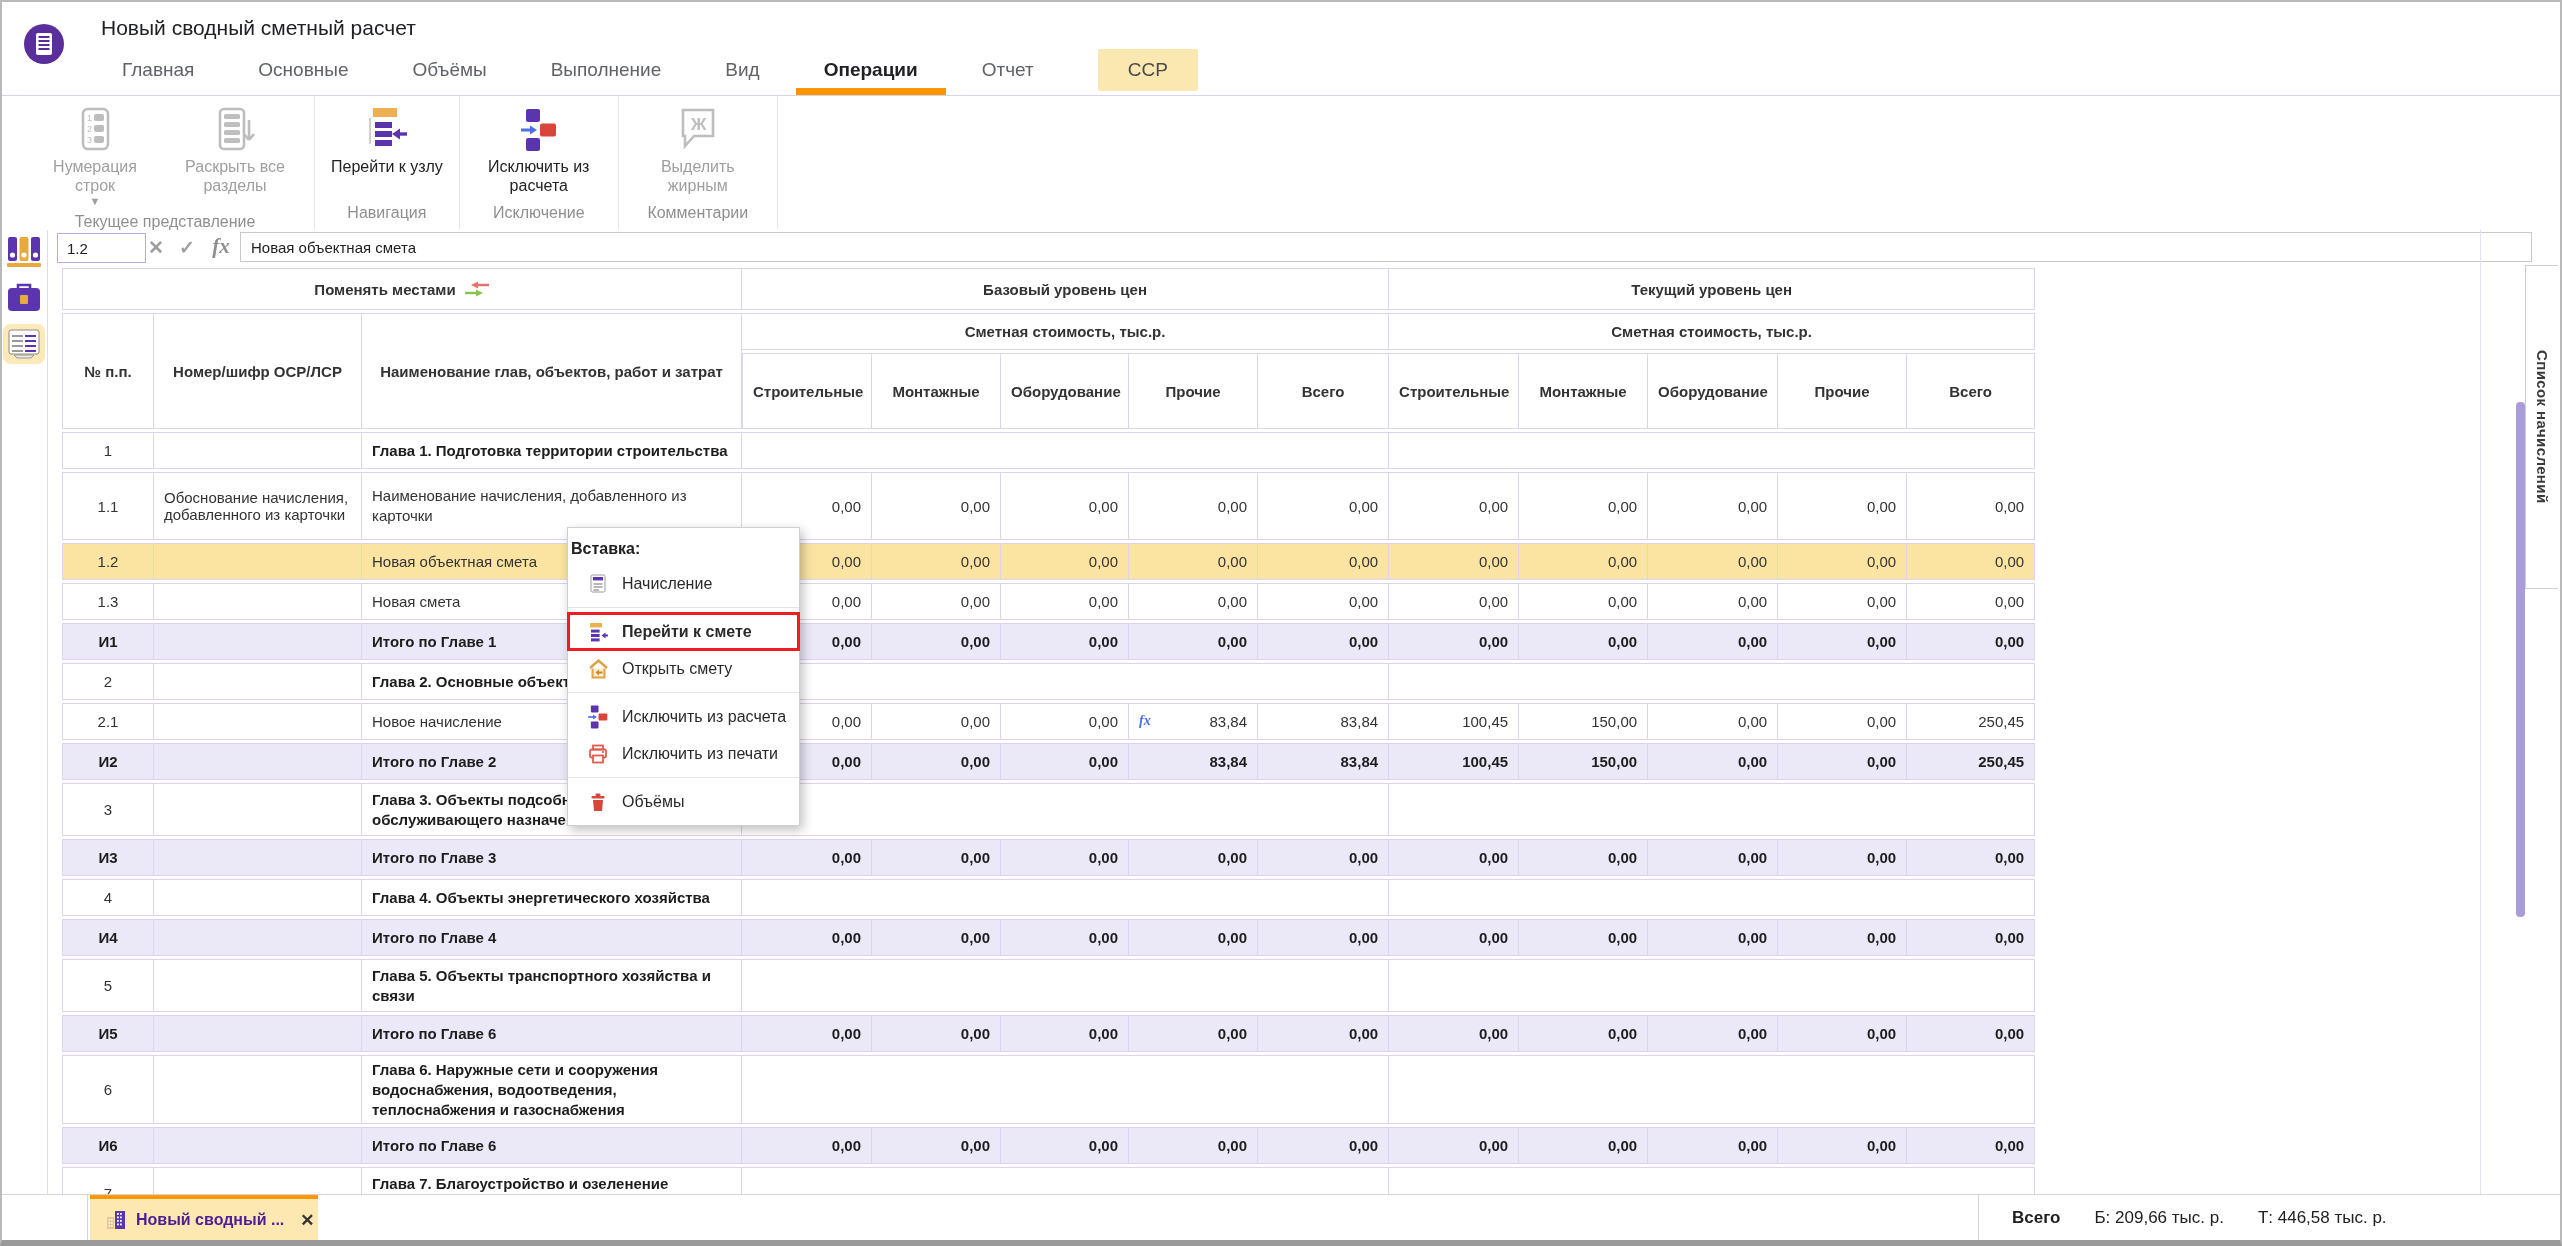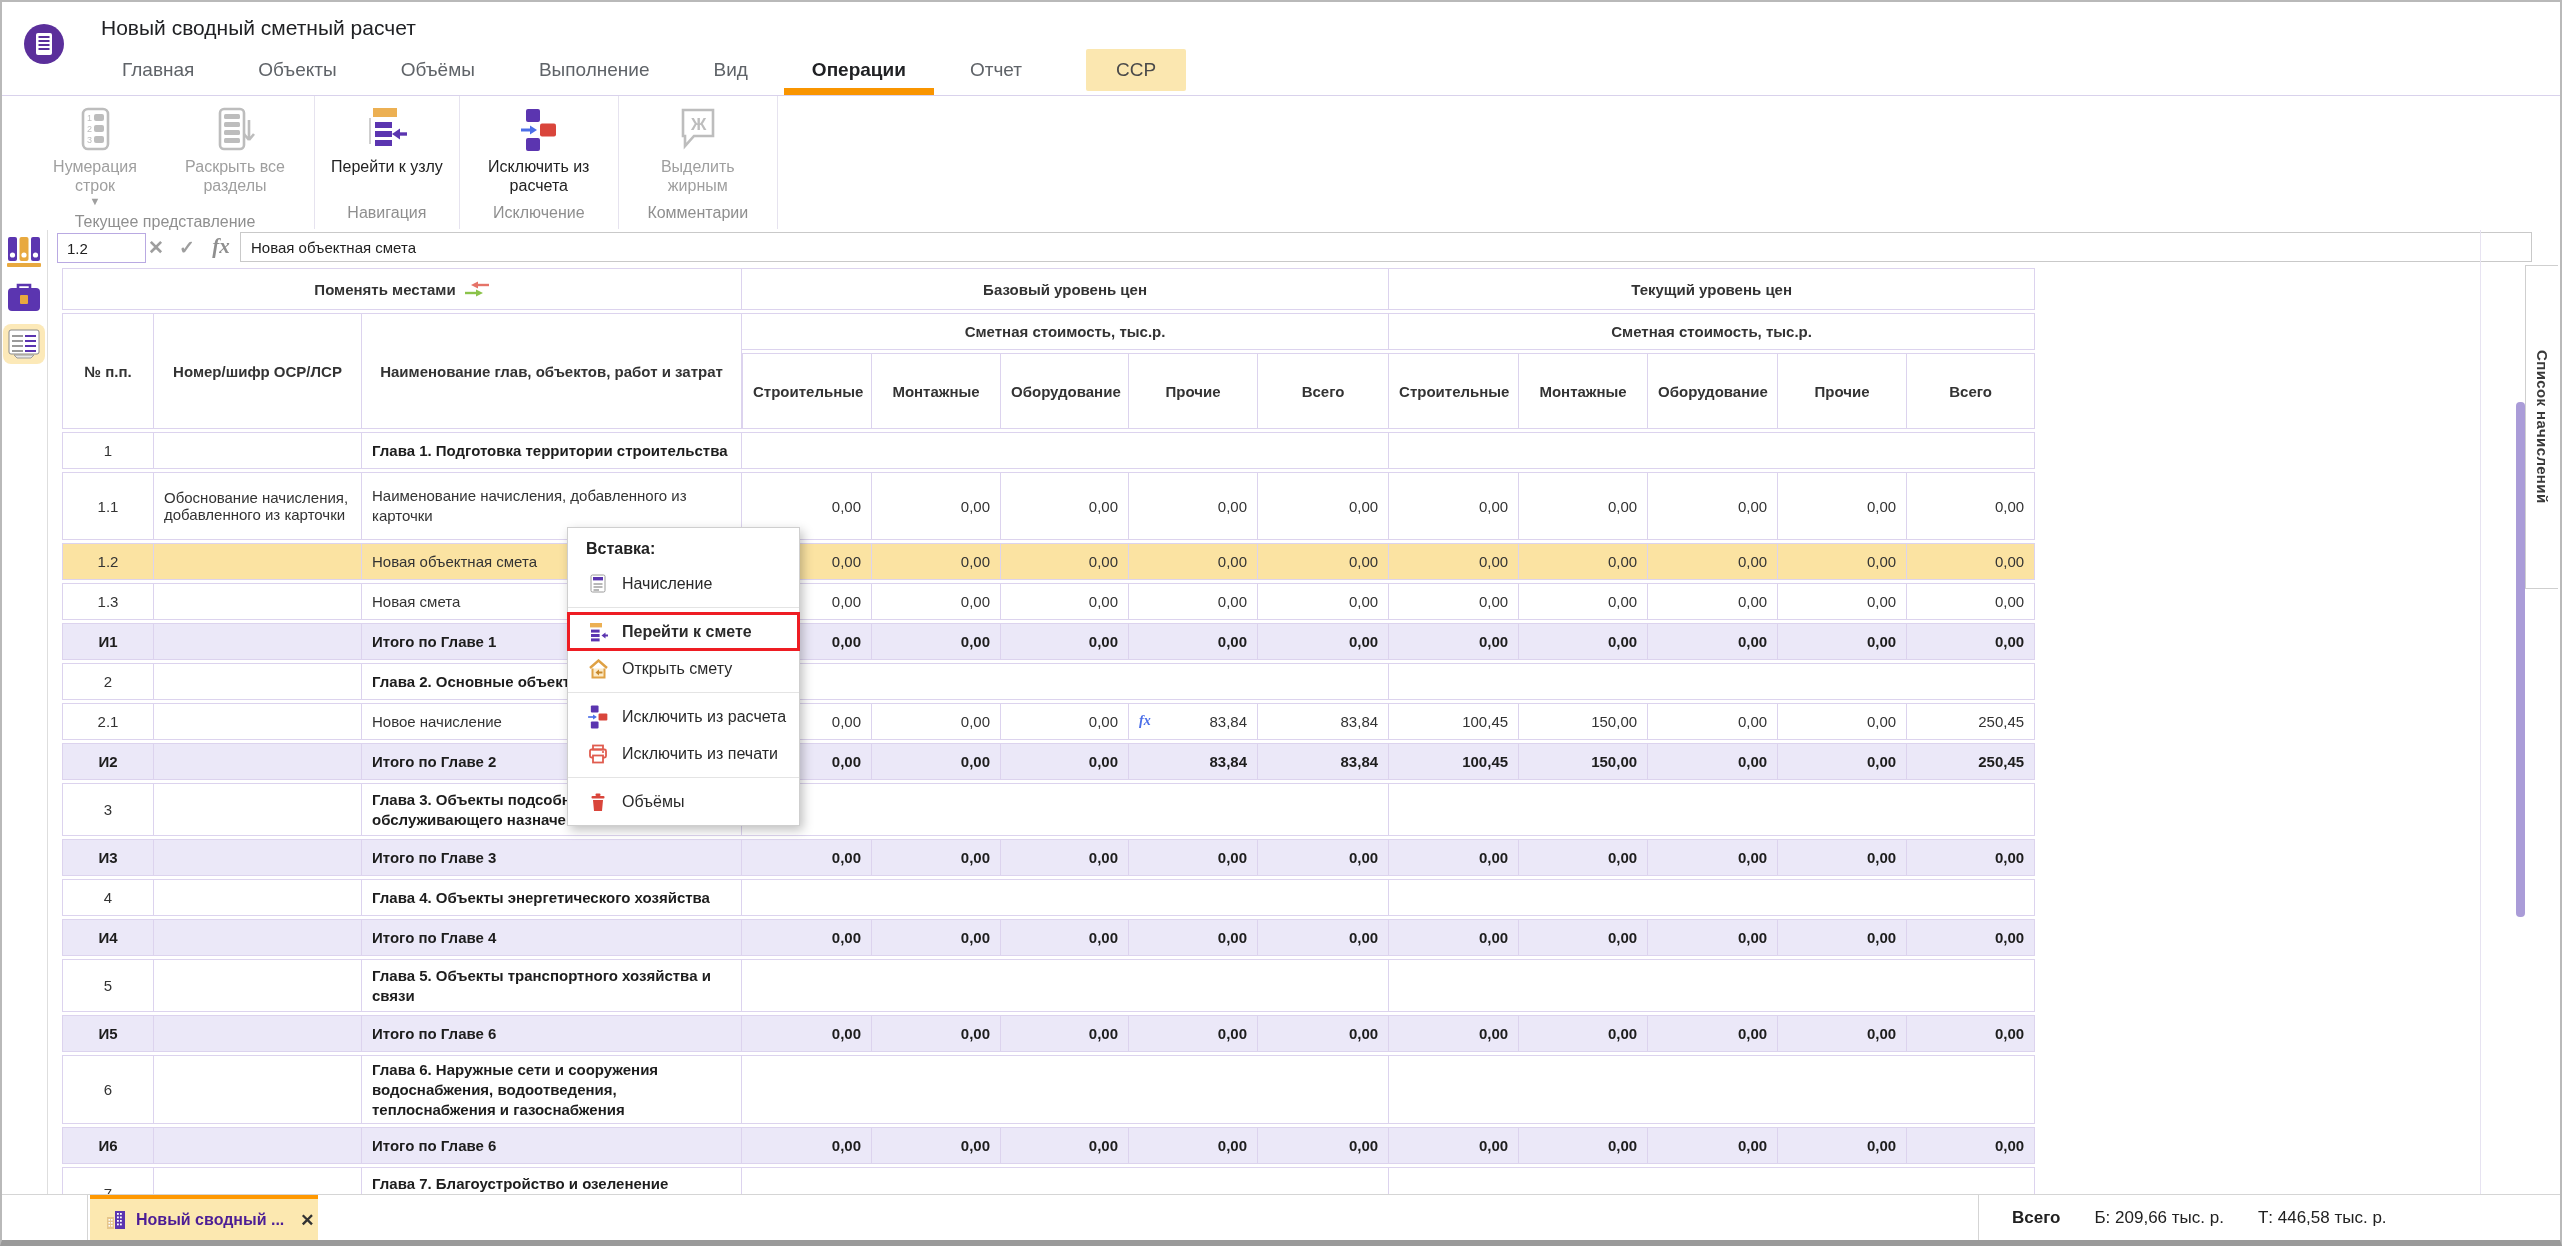--- a/index.html
+++ b/index.html
@@ -52,21 +52,21 @@
   tr.total td{background:#EBE8F8;font-weight:bold;color:#1d1d1d;}
   tr.selected td{background:#FBE3A2;}
   tr.chapter td.name{font-weight:bold;color:#1d1d1d;}
   td.code{padding-right:28px;vertical-align:top;padding-top:6px;}
   td.name{line-height:20px;}
   .swapcell{display:flex;align-items:center;justify-content:center;gap:8px;}
   .fx{float:left;color:#4C6FE8;font-style:italic;font-weight:bold;font-size:14px;font-family:"Liberation Serif",serif;}
   
   .menu{position:absolute;left:565px;top:525px;width:231px;background:#fff;border:1px solid #CFCFCF;
         box-shadow:3px 4px 10px rgba(0,0,0,.25);z-index:20;padding:5px 0;}
-  .mh{font-weight:bold;font-size:16px;height:32px;display:flex;align-items:center;padding-left:18px;color:#212121;}
+  .mh{font-weight:bold;font-size:16px;height:32px;display:flex;align-items:center;padding-left:3px;color:#212121;}
   .mi{display:flex;align-items:center;height:37px;padding:0 10px 0 19px;font-size:16px;gap:13px;color:#2a2a2a;white-space:nowrap;}
   .mi.hl{outline:3px solid #EE1D23;outline-offset:-2px;font-weight:bold;}
   .msep{border-top:1px solid #E4E4E4;margin:5px 0;}
   
   .content-edge{position:absolute;left:2478px;top:228px;width:1px;height:965px;background:#E7E3F1;}
   .rtab{position:absolute;left:2523px;top:263px;width:32px;height:322px;border:1px solid #CFCFCF;border-right:none;
         background:#fff;display:flex;align-items:center;justify-content:center;}
   .vtext{writing-mode:vertical-rl;font-size:15px;font-weight:bold;color:#3a3a3a;letter-spacing:.4px;}
   .vthumb{position:absolute;left:2514px;top:400px;width:9px;height:515px;background:#AA9CD8;border-radius:4px;}
   
@@ -93,21 +93,21 @@
         <rect x="14.5" y="12" width="11" height="2"></rect>
           <rect x="14.5" y="16" width="11" height="2"></rect>
         <rect x="14.5" y="20" width="11" height="2"></rect>
           <rect x="14.5" y="24" width="11" height="2"></rect>
       </g>
     </svg>
   </div>
   <div class="app-title">Новый сводный сметный расчет</div>
   <div class="tabs" id="tabs">
       <div class="tab">Главная</div>
-      <div class="tab">Объекты</div>
+      <div class="tab">Основные</div>
       <div class="tab">Объёмы</div>
       <div class="tab">Выполнение</div>
       <div class="tab">Вид</div>
       <div class="tab active">Операции</div>
       <div class="tab">Отчет</div>
       <div class="tab pill">ССР</div>
     </div>
   <div class="tabline"></div>
 
   <div class="ribbon" id="ribbon">

